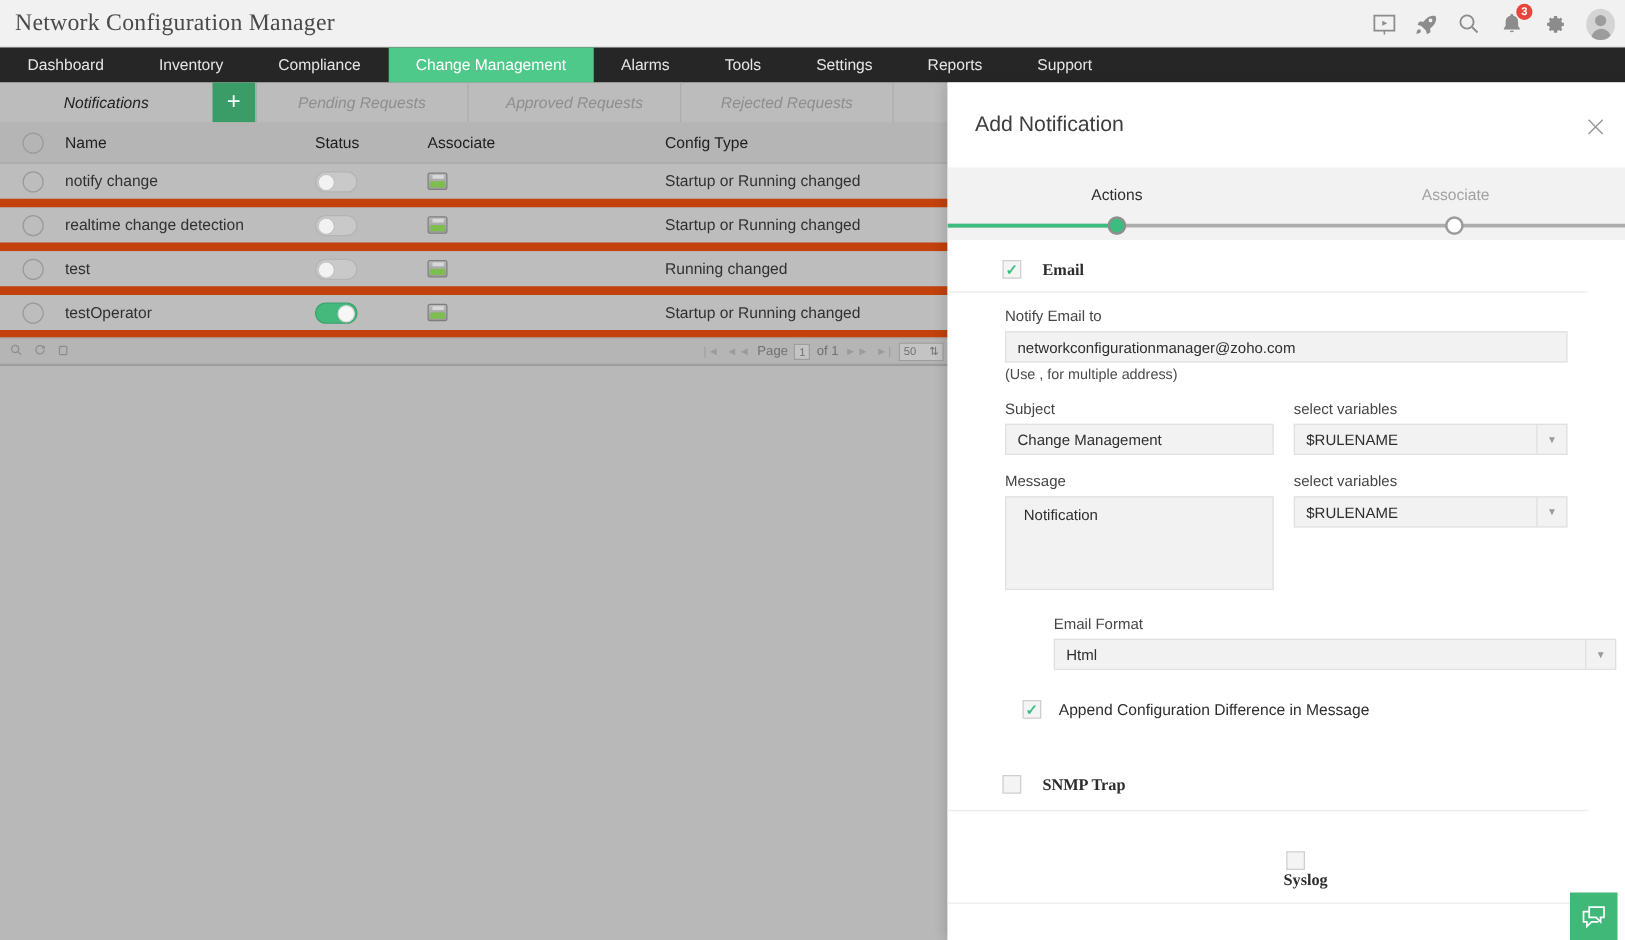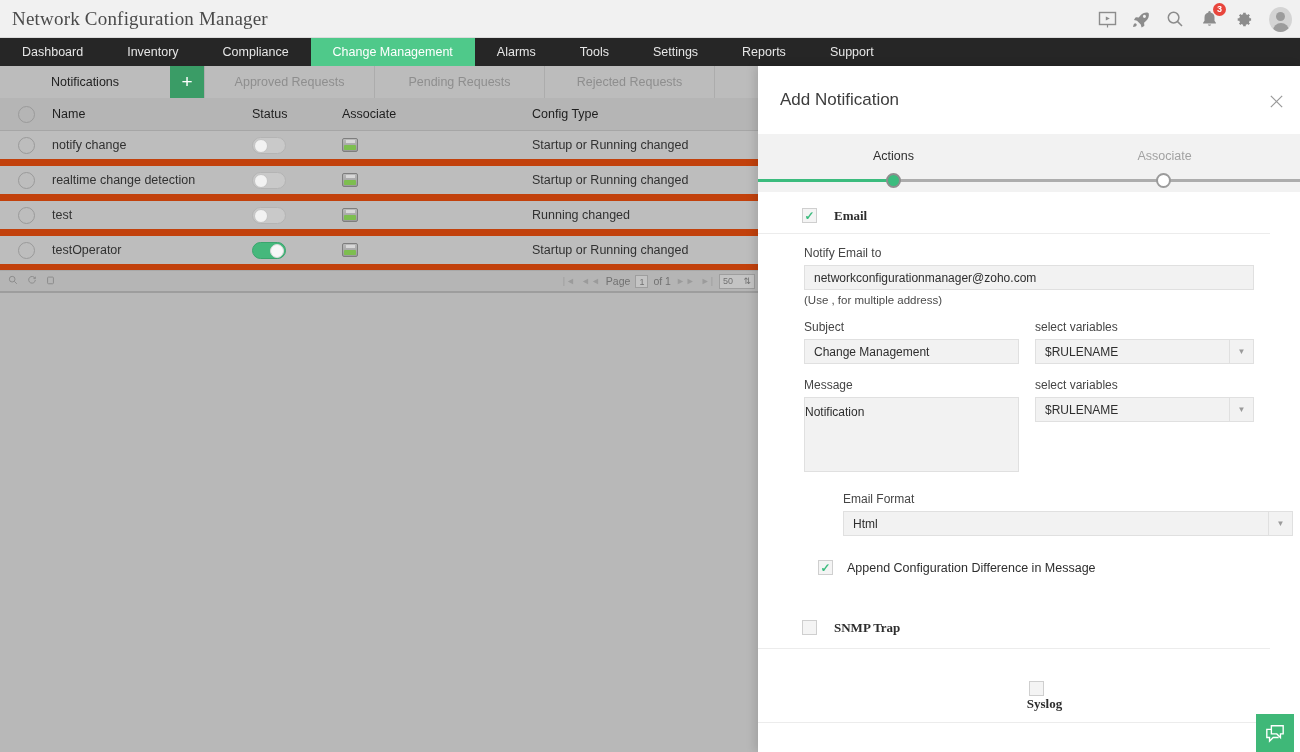--- a/index.html
+++ b/index.html
@@ -97,20 +97,21 @@
     display: flex; align-items: stretch;
   }
   .subtab {
     display: flex; align-items: center; justify-content: center;
     width: 170px;
     font-size: 12.5px;
     color: #8e8e8e;
     border-right: 1px solid #acacac;
     cursor: pointer;
     white-space: nowrap;
+    font-style: italic;
   }
   .subtab.active { color: #222; border-right: none; }
   .subtab-add {
     width: 35px;
     background: #3a9c66;
     color: #fff;
     display: flex; align-items: center; justify-content: center;
     font-size: 19px; font-weight: 300;
     cursor: pointer;
     border-right: 1px solid #acacac;
@@ -335,21 +336,21 @@
     width: 24px; height: 23px;
     border-left: 1px solid #e0e0e0;
     display: flex; align-items: center; justify-content: center;
     color: #9a9a9a; font-size: 8px;
   }
   .txtarea {
     background: #f2f2f2;
     border: 1px solid #e0e0e0;
     height: 75px;
     font-size: 12px; color: #2e2e2e;
-    padding: 7px 0;
+    padding: 7px 14px;
     cursor: text;
   }
   .sel-wide { width: 450px; }
   .check-row {
     display: flex; align-items: center;
     margin-top: 24px; margin-left: 14px;
   }
   .check-row .lbl { margin-left: 14px; font-size: 12.5px; color: #2e2e2e; }
 
   
@@ -426,22 +427,22 @@
     <div class="nav-item">Alarms</div>
     <div class="nav-item">Tools</div>
     <div class="nav-item">Settings</div>
     <div class="nav-item">Reports</div>
     <div class="nav-item">Support</div>
   </div>
 
   <div class="subtabs">
     <div class="subtab active">Notifications</div>
     <div class="subtab-add">+</div>
+    <div class="subtab">Pending Requests</div>
     <div class="subtab">Approved Requests</div>
-    <div class="subtab">Pending Requests</div>
     <div class="subtab">Rejected Requests</div>
     <div class="subtab"></div>
   </div>
 
   <div class="table-wrap">
 
     <div class="thead">
       <div class="c-check">
         <div class="radio-circle"></div>
       </div>

